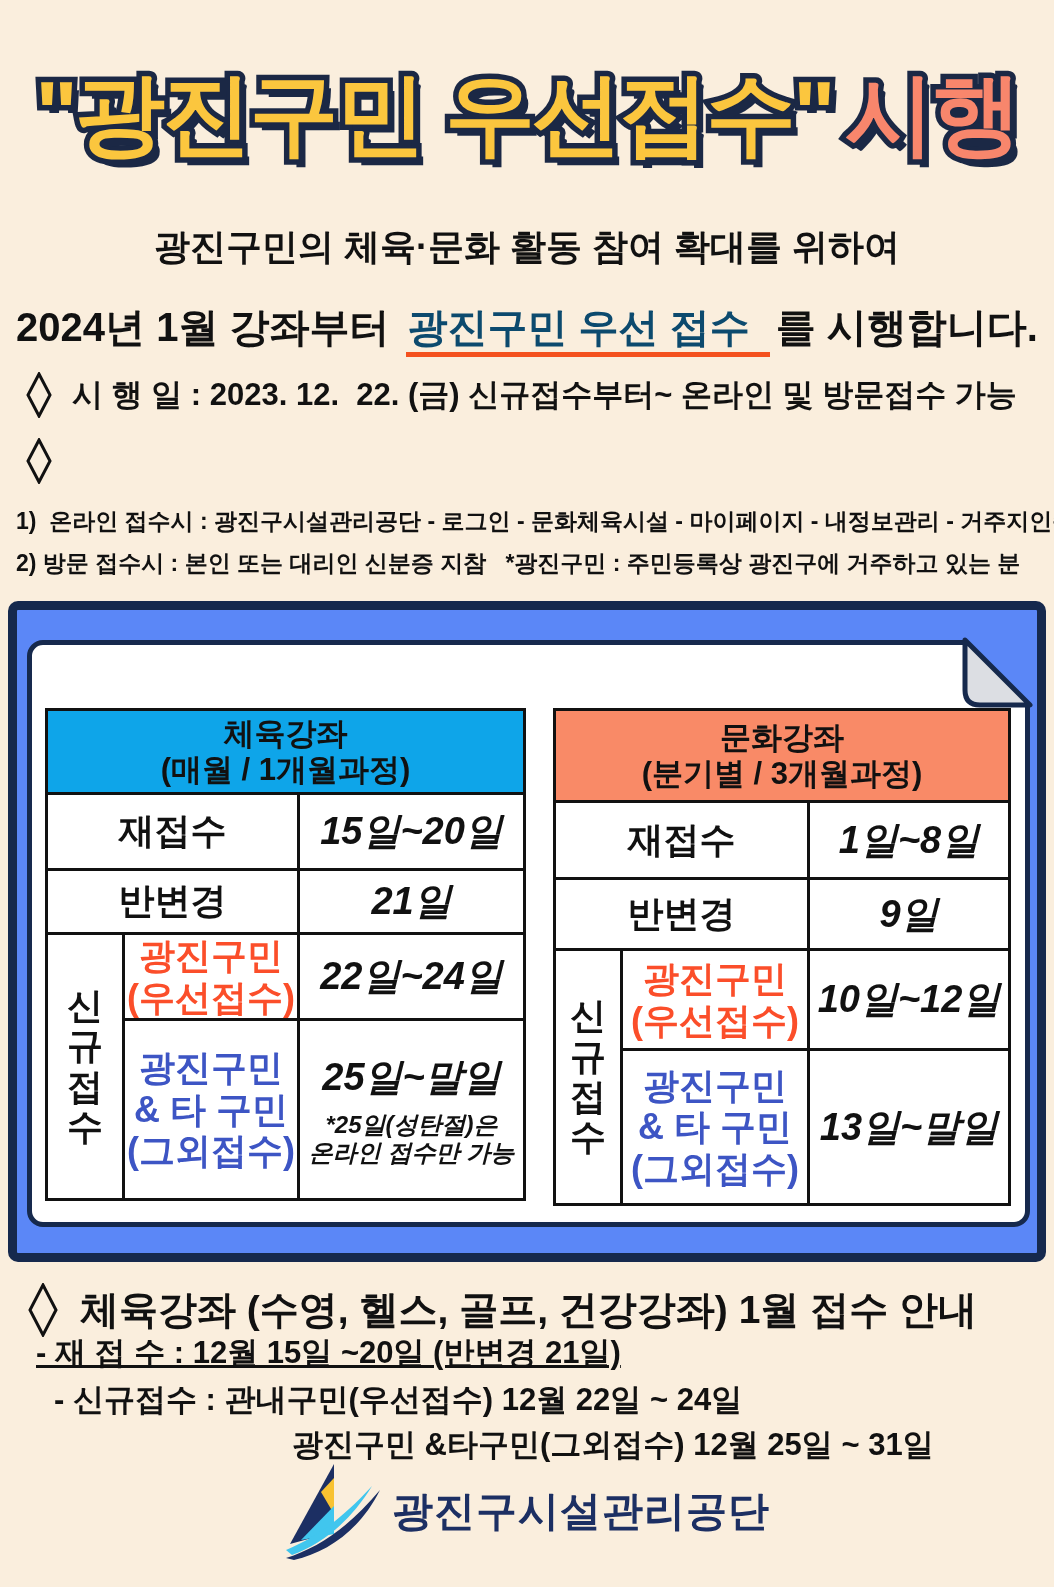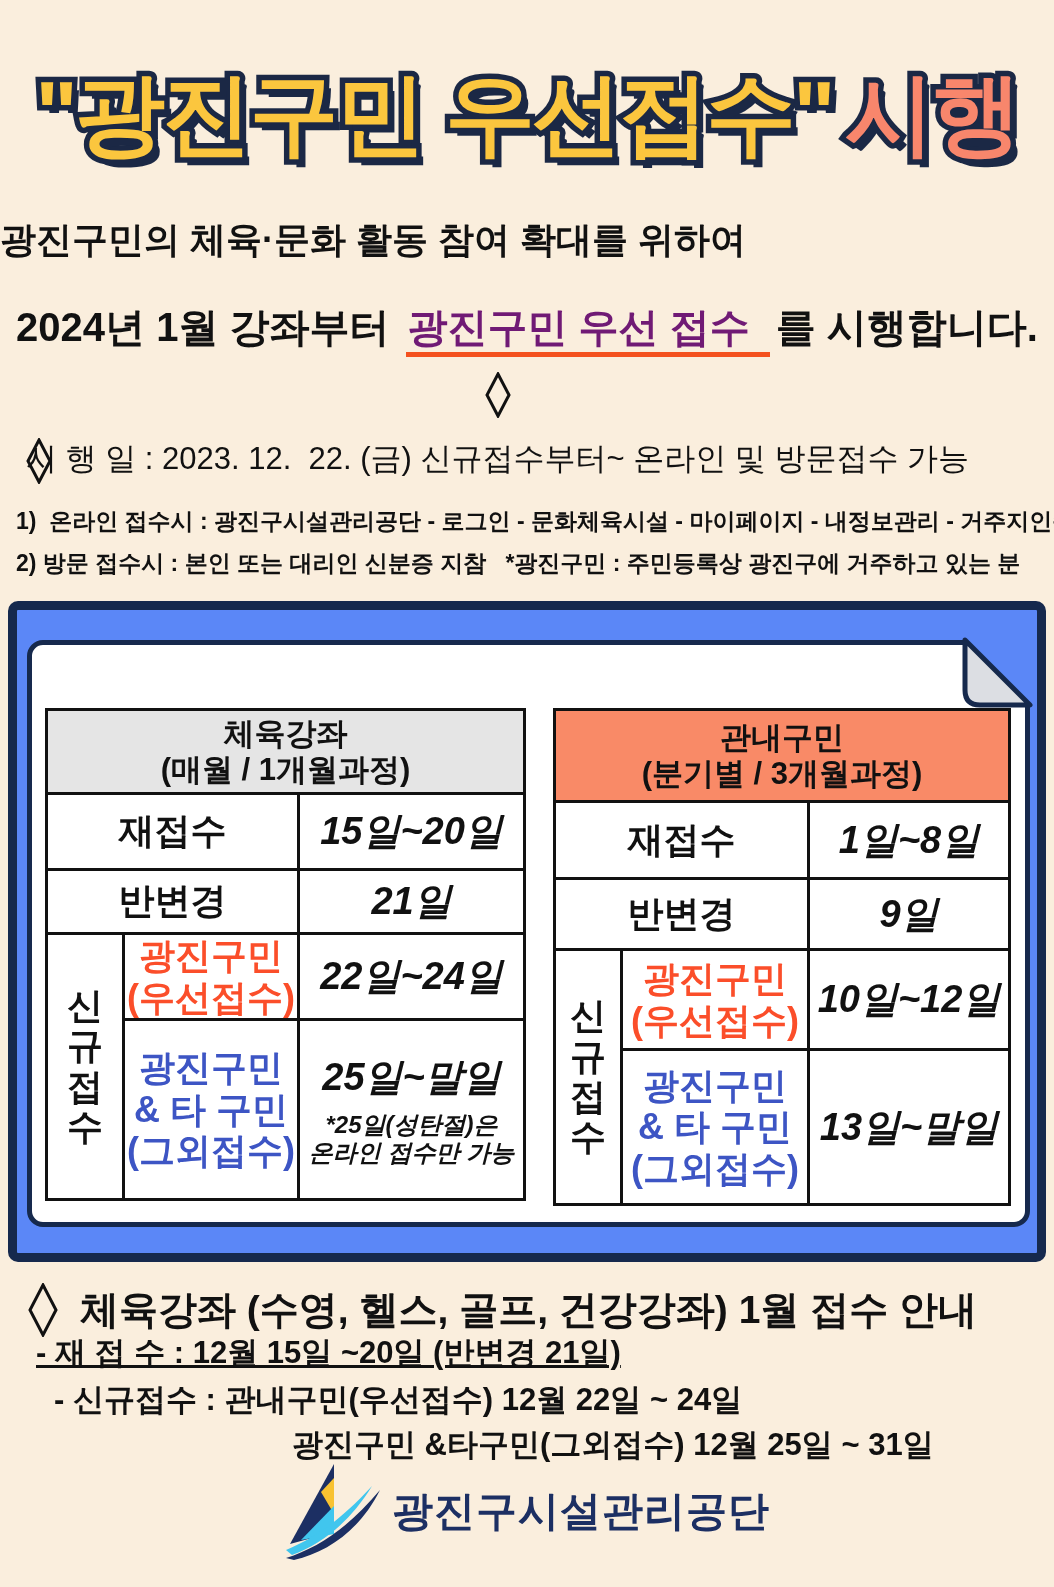--- a/index.html
+++ b/index.html
@@ -9,27 +9,27 @@
 
   
   .title-row{left:0;top:58px;width:100%;text-align:center;font-size:90px;font-weight:800;
              letter-spacing:-3px;line-height:1.25;white-space:nowrap;}
   .outlined{-webkit-text-stroke:11px #1b2845;paint-order:stroke fill;
             text-shadow:7px 8px 0 #1b2845;}
   .t-main{color:#fbc63e;}
   .t-suffix{color:#f8866c;margin-left:12px;}
 
   
-  .intro1{left:0;top:216px;width:100%;font-size:36px;font-weight:800;}
+  .intro1{left:0;top:223px;width:100%;text-align:center;font-size:36px;font-weight:800;}
   .intro2{left:0;top:300px;width:100%;text-align:center;font-size:40px;font-weight:800;white-space:nowrap;}
-  .intro2 .hl{color:#701a75;border-bottom:5px solid #f4511e;padding:0 20px 3px 2px;margin-left:16px;}
+  .intro2 .hl{color:#0c4a6e;border-bottom:5px solid #f4511e;padding:0 20px 3px 2px;margin-left:16px;}
   .intro2 .suf{margin-left:6px;}
 
   
-  .bullet{display:flex;align-items:center;gap:20px;font-size:31px;font-weight:400;white-space:pre;flex-direction:column;}
+  .bullet{display:flex;align-items:center;gap:20px;font-size:31px;font-weight:700;white-space:pre;}
   #bullet1{left:26px;top:372px;}
   #bullet2{left:26px;top:438px;}
   .note-line{font-size:23px;font-weight:700;white-space:pre;}
   #note1{left:16px;top:506px;}
   #note2{left:16px;top:548px;}
 
   
   .blue-box{left:8px;top:601px;width:1038px;height:661px;background:#5b87f7;
             border:9px solid #16294d;border-radius:10px;box-sizing:border-box;}
   .white-panel{left:27px;top:640px;width:1003px;height:587px;background:#fff;
@@ -37,21 +37,21 @@
                clip-path:polygon(0 0,938px 0,100% 65px,100% 100%,0 100%);}
   .fold{left:952px;top:633px;}
 
   
   table.sched{position:absolute;border-collapse:collapse;table-layout:fixed;background:#fff;
               font-weight:800;}
   table.sched td{border:3px solid #111;text-align:center;vertical-align:middle;padding:0;}
   #table-sports{left:45px;top:708px;width:478px;}
   #table-culture{left:553px;top:708px;width:455px;}
   .th{font-size:31px;line-height:1.3;font-weight:800;color:#111;}
-  .th-sports{background:#e5e5e5;}
+  .th-sports{background:#0ea5e9;}
   .th-culture{background:#f98a67;}
   .ln{display:block;line-height:1.15;}
   .lbl{font-size:36px;}
   .val{font-size:38px;font-style:italic;}
   .org{color:#fb4e2a;}
   .blu{color:#3d55c4;}
   .vlabel span{display:inline-block;width:1.08em;word-break:break-all;line-height:1.12;
                font-size:36px;font-weight:800;}
   .val-stack{display:flex;flex-direction:column;justify-content:center;gap:8px;}
   .cellnote{font-size:24px;font-weight:700;line-height:1.2;}
@@ -155,21 +155,21 @@
 
   <table class="sched" id="table-culture">
     <colgroup>
         <col style="width:67px">
         <col style="width:187px">
         <col style="width:201px">
       </colgroup>
     <tbody>
         <tr style="height:92px">
       <td colspan="3" class="th th-culture">
-        <span class="ln">관내구민</span>
+        <span class="ln">문화강좌</span>
         <span class="ln">(분기별 / 3개월과정)</span>
       </td>
     </tr>
     <tr style="height:77px">
       <td colspan="2" class="lbl">재접수</td>
       <td class="val">1일~8일</td>
     </tr>
     <tr style="height:71px">
       <td colspan="2" class="lbl">반변경</td>
       <td class="val">9일</td>

